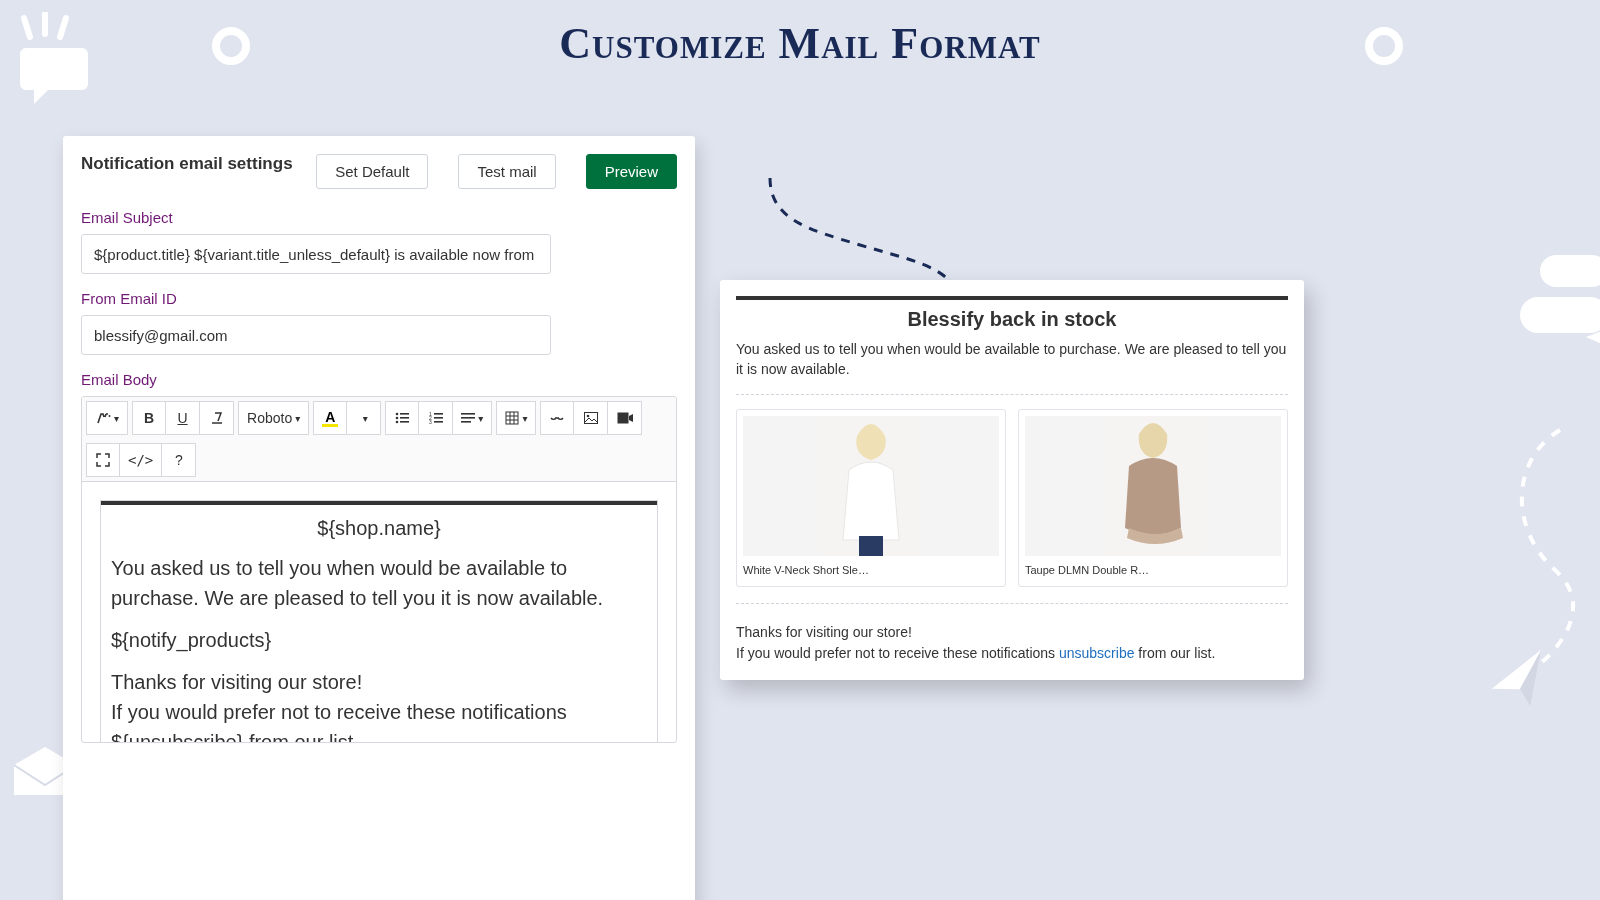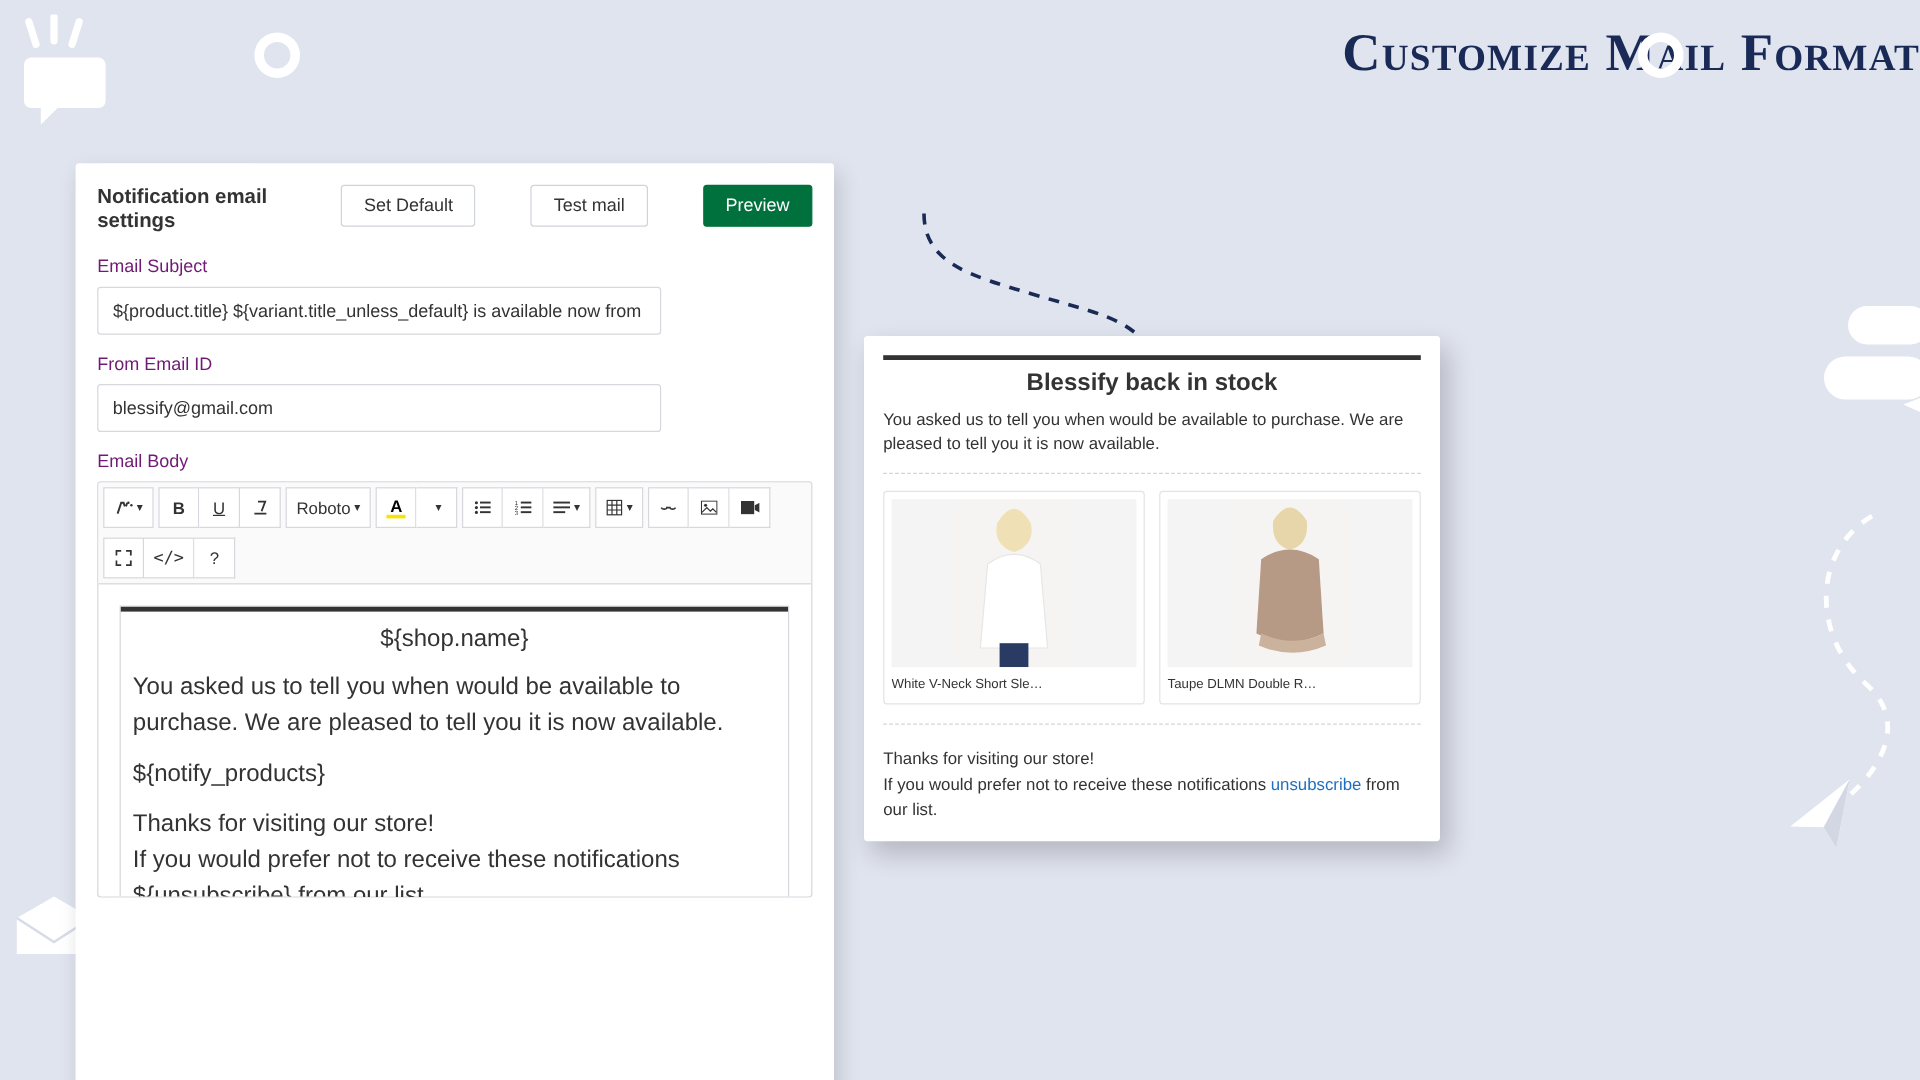--- a/index.html
+++ b/index.html
@@ -5,21 +5,21 @@
   * { box-sizing: border-box; margin: 0; padding: 0; }
   body {
     width: 1600px;
     height: 900px;
     background: #e0e4ef;
     font-family: Arial, Helvetica, sans-serif;
     position: relative;
     overflow: hidden;
   }
   .page-title {
-    text-align: right;
+    text-align: center;
     font-family: "Trajan Pro", "Book Antiqua", Georgia, serif;
     font-variant: small-caps;
     font-weight: 700;
     color: #1a2a56;
     font-size: 44px;
     letter-spacing: 1px;
     padding-top: 18px;
   }
 
   
@@ -62,21 +62,21 @@
   }
   .btn {
     border: 1px solid #cfd3da;
     background: #fff;
     padding: 8px 18px;
     border-radius: 3px;
     font-size: 15px;
     cursor: pointer;
     color: #333;
   }
-  .btn + .btn { margin-left: 36px; }
+  .btn + .btn { margin-left: 20px; }
   .btn-primary {
     background: #00703c;
     border-color: #00703c;
     color: #fff;
   }
   .field-label {
     font-size: 15px;
     color: #701a75;
     margin: 10px 0 8px;
   }
@@ -152,21 +152,21 @@
   .editor-inner-content {
     padding: 6px 10px 14px;
   }
   .editor-inner-content p { margin-bottom: 12px; }
 
   
   .preview-card {
     position: absolute;
     left: 720px;
     top: 280px;
-    width: 480px;
+    width: 584px;
     background: #fff;
     border-radius: 3px;
     box-shadow: 6px 10px 22px rgba(0,0,0,.20);
     padding: 16px;
     color: #333;
     font-size: 14px;
   }
   .preview-bar { height: 4px; background:#333; margin-bottom:8px; }
   .preview-title { font-size:20px; font-weight:700; text-align:center; margin-bottom:8px; }
   .preview-intro { font-size:14px; line-height:1.45; margin-bottom:14px; }

